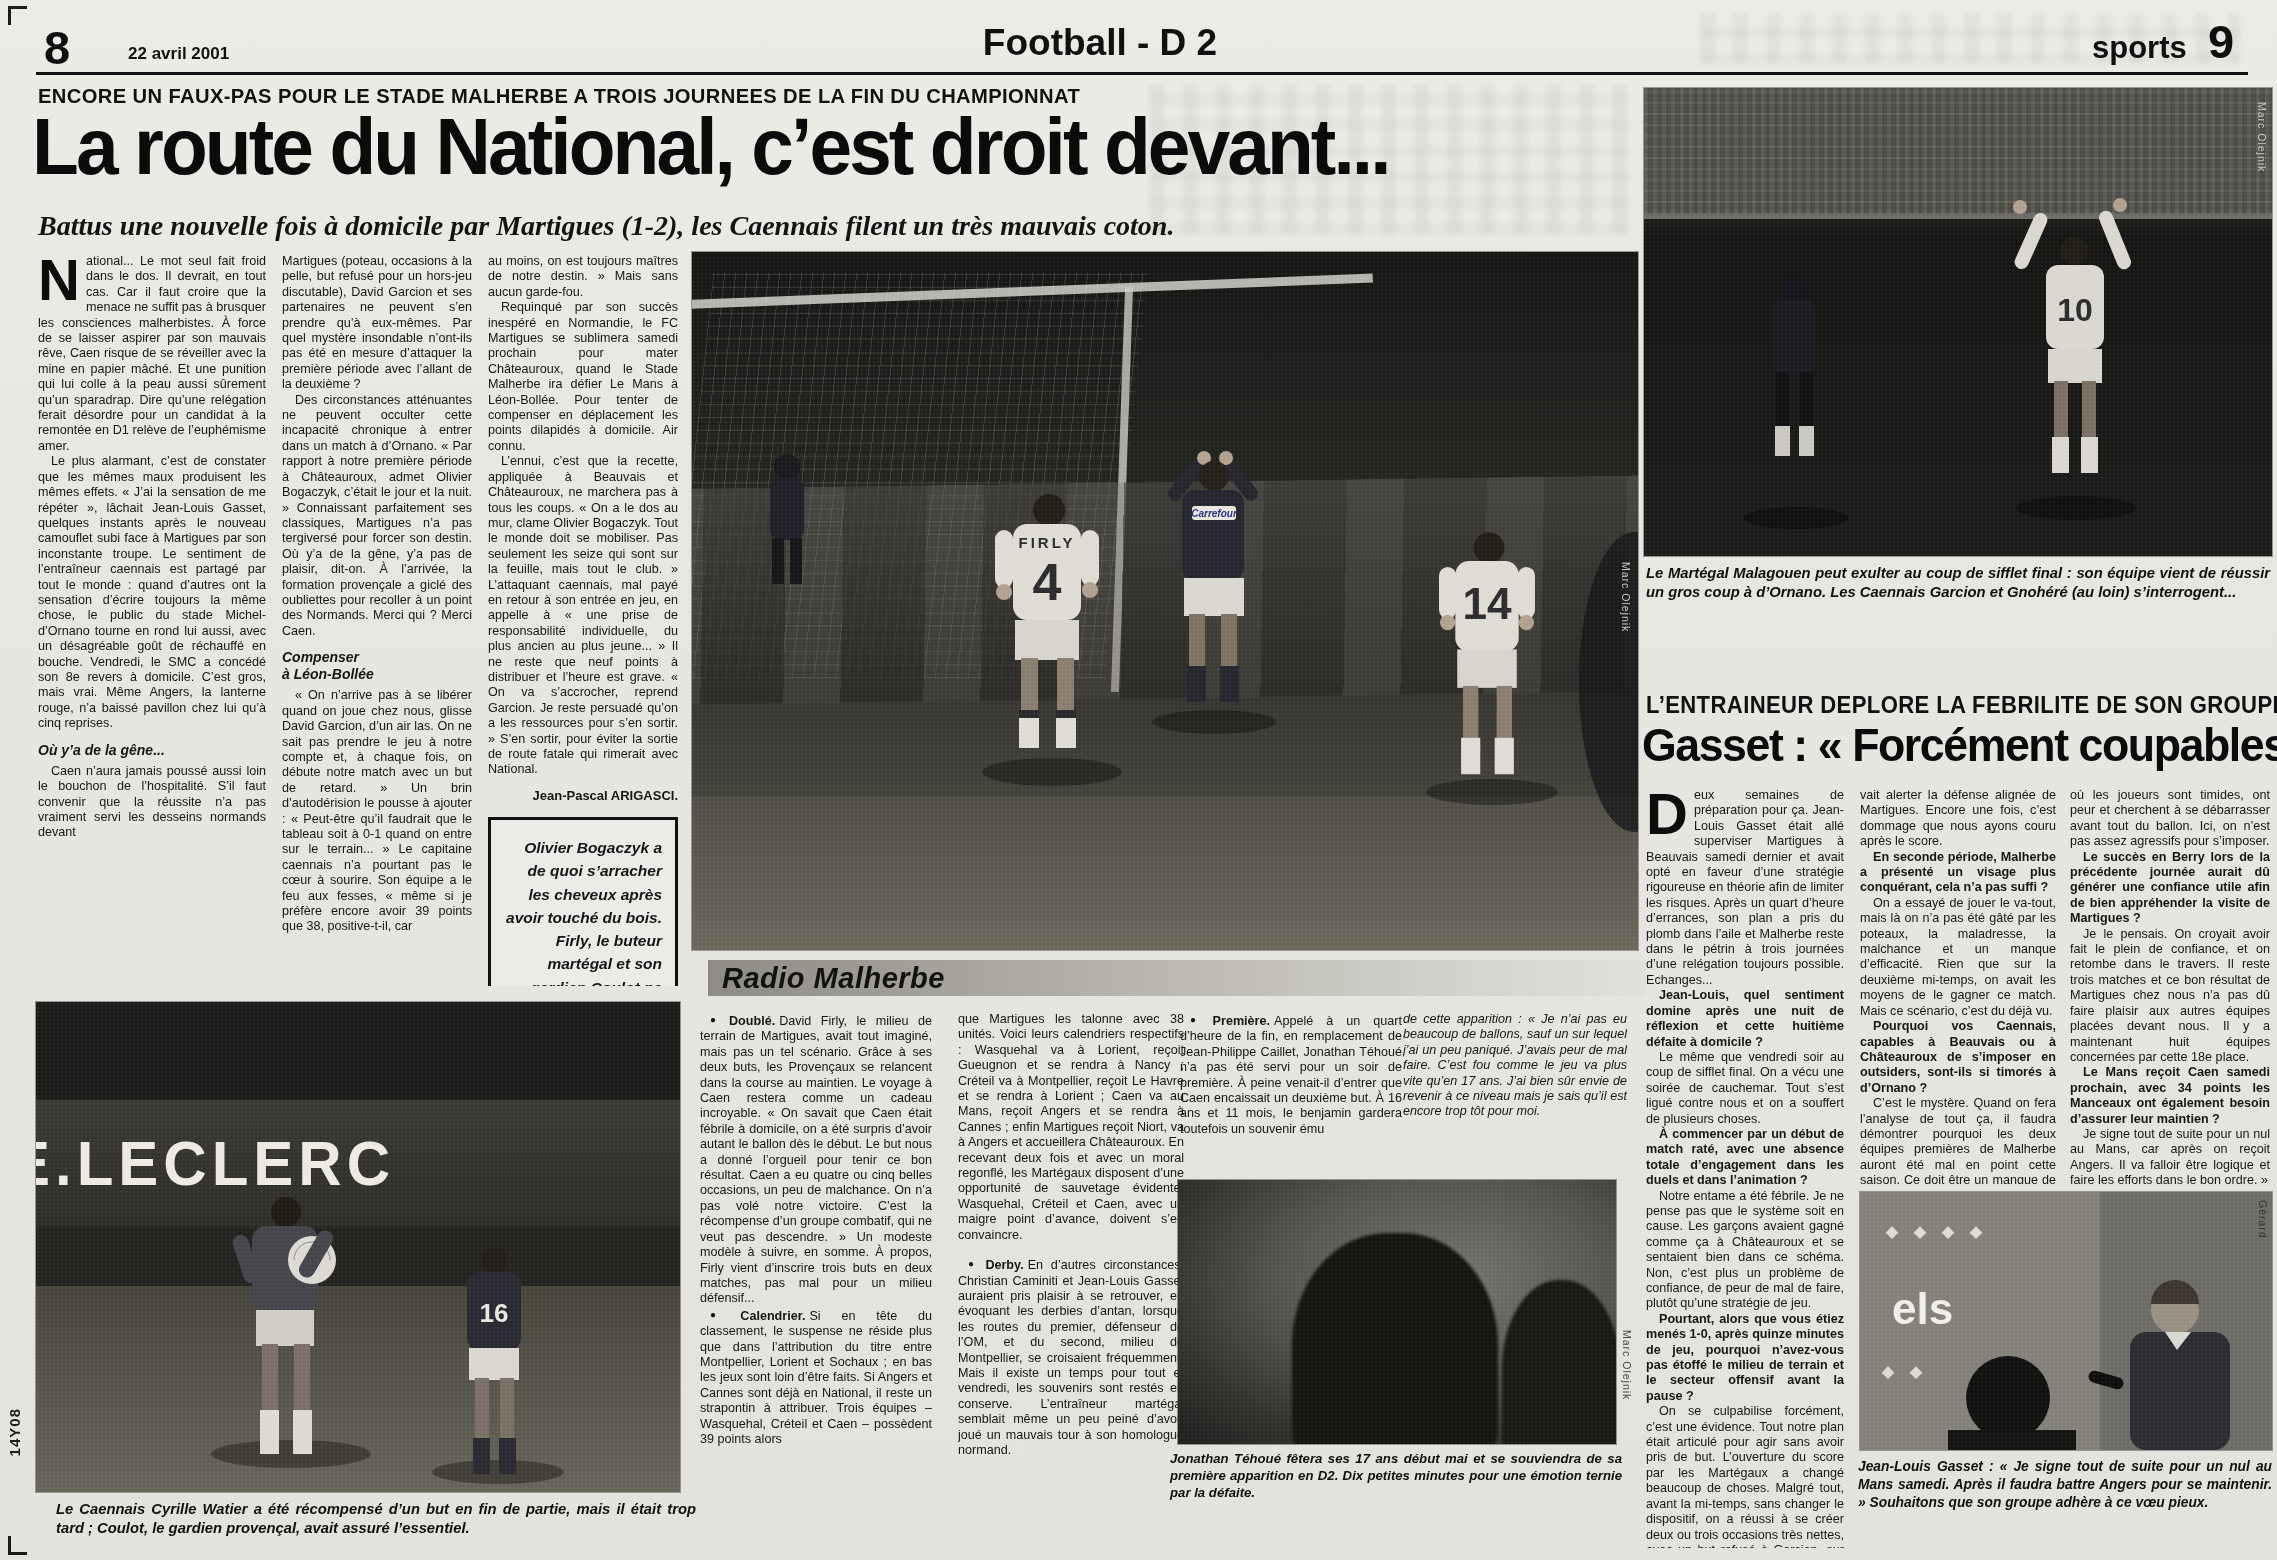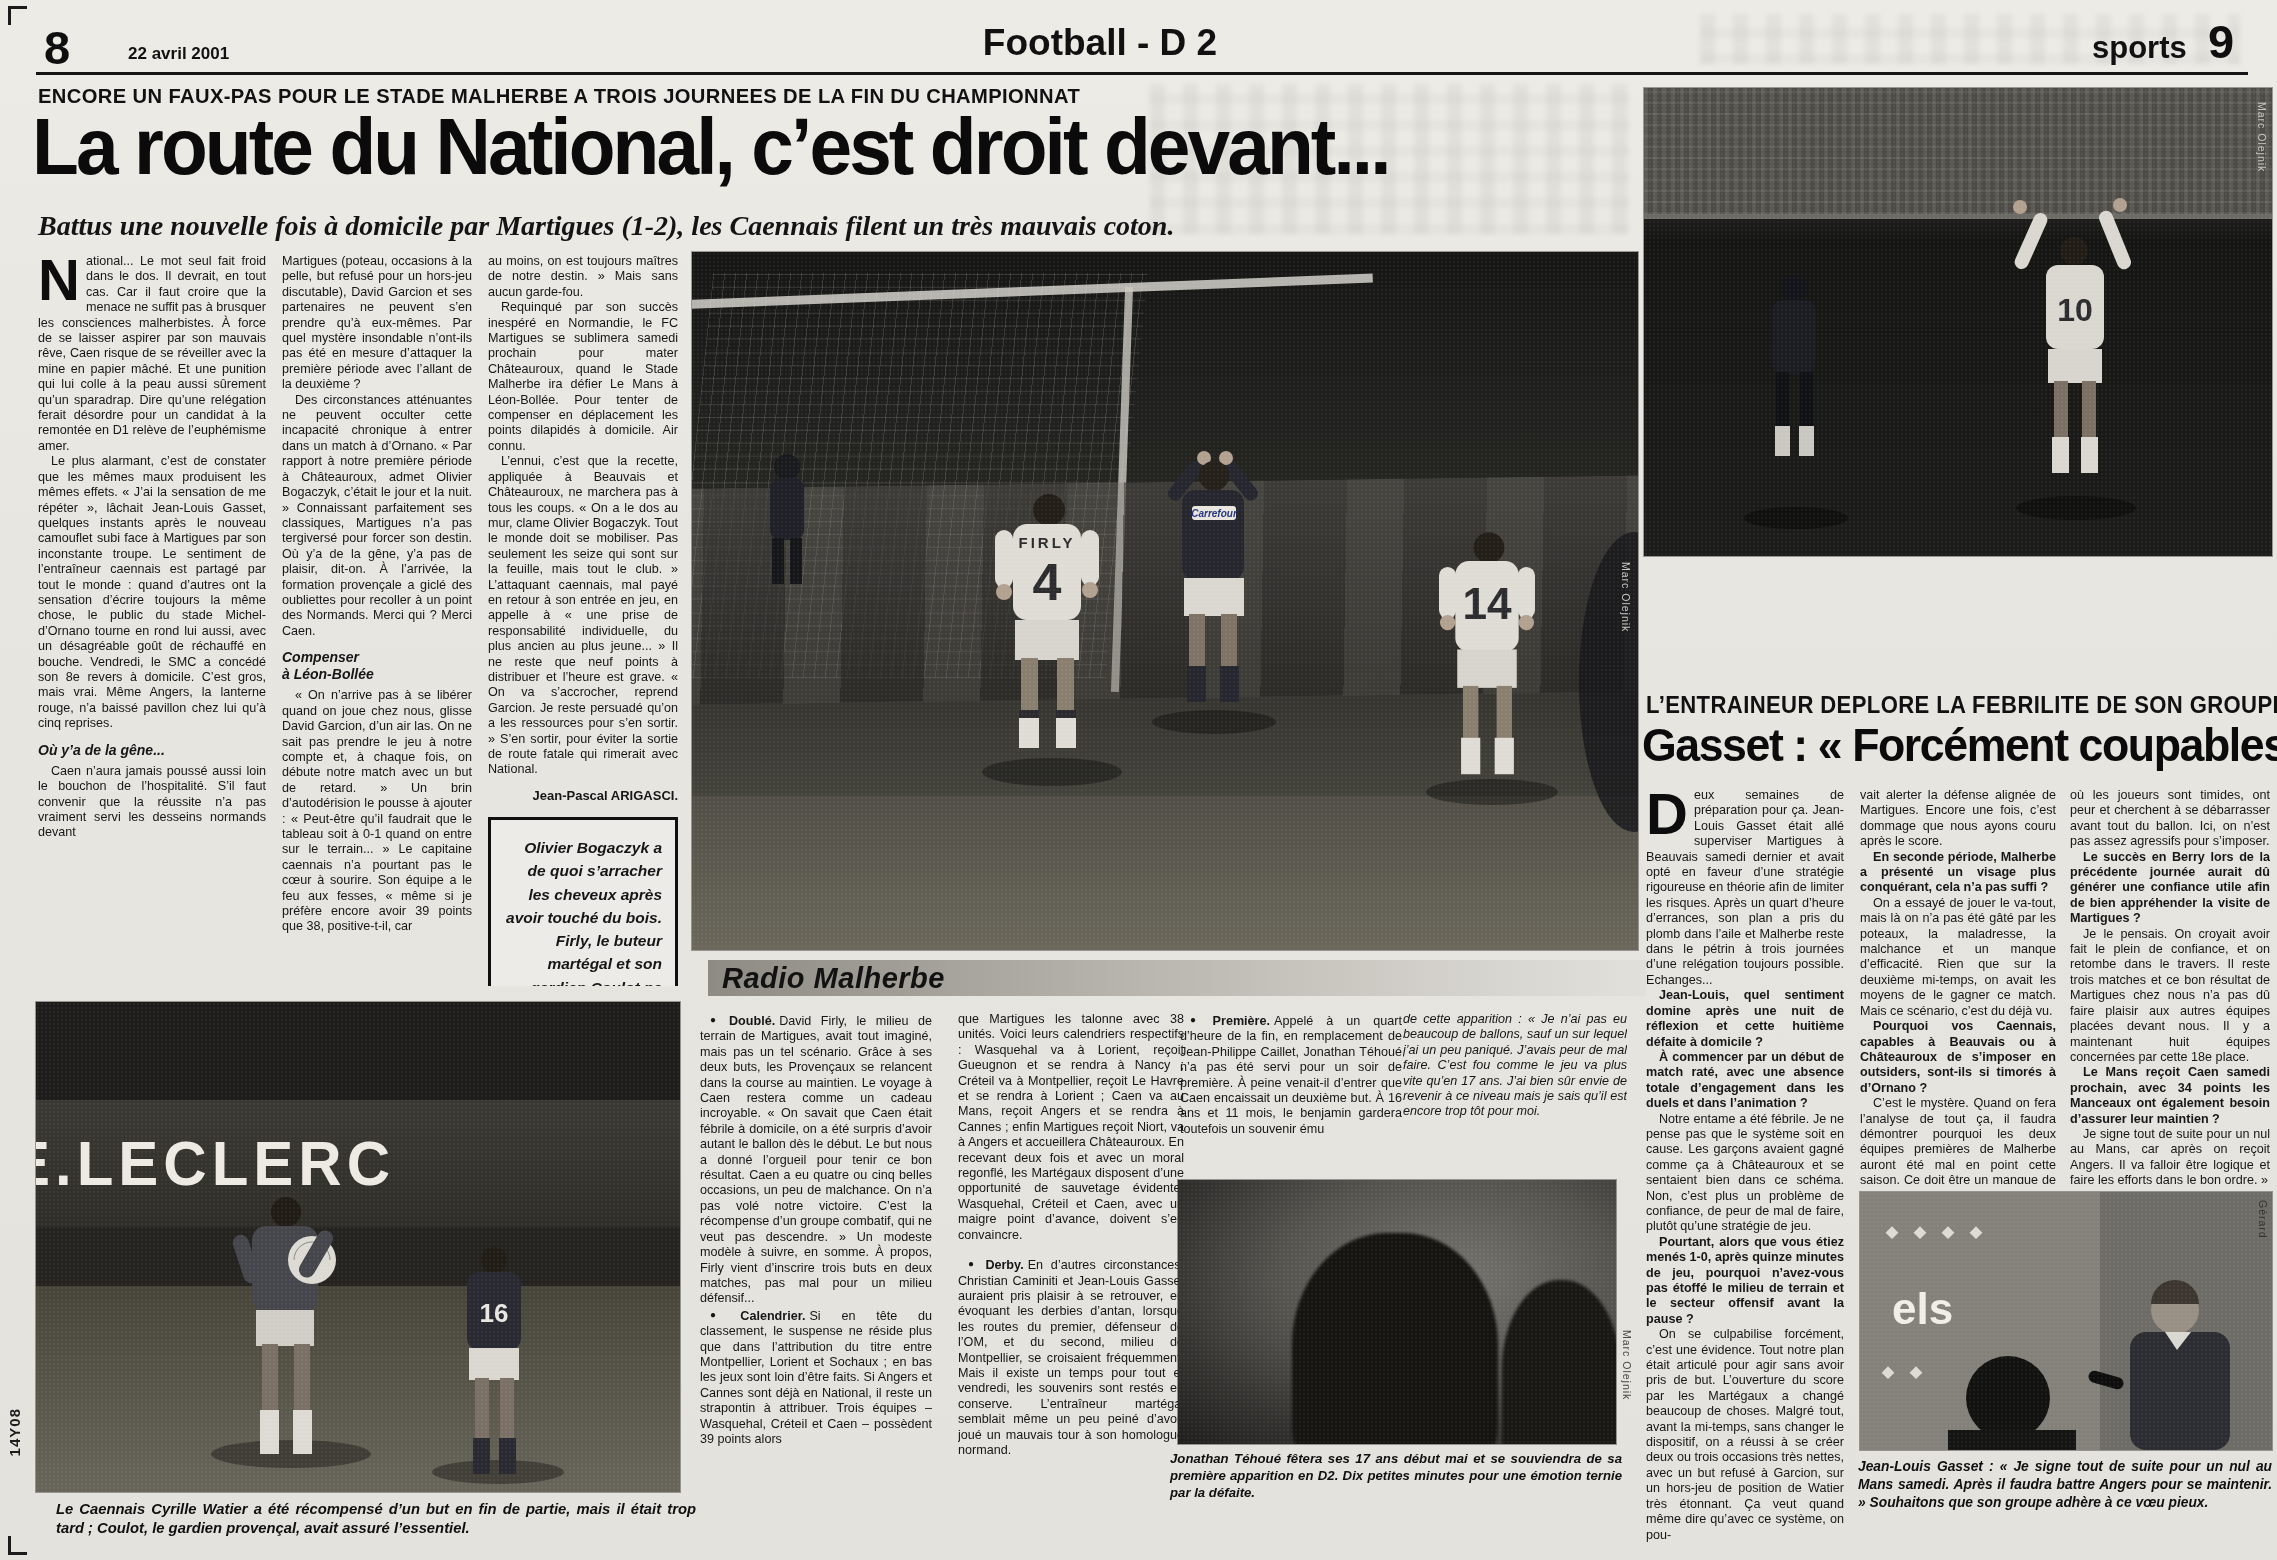--- a/index.html
+++ b/index.html
@@ -206,27 +206,29 @@
         <rect x="-22" y="-38" width="44" height="74" rx="11" fill="#1b1c22"></rect>
         <rect x="-18" y="34" width="13" height="58" fill="#101114"></rect>
           <rect x="6" y="34" width="13" height="58" fill="#101114"></rect>
         <rect x="-19" y="88" width="15" height="30" fill="#c9c7c0"></rect>
           <rect x="5" y="88" width="15" height="30" fill="#c9c7c0"></rect>
       </g>
     </svg>
     <div class="grain"></div>
     <div class="vcred" style="right:4px;top:14px;color:#c9c7c0;">Marc Olejnik</div>
   </div>
+  <div class="caption" style="left:1646px;top:564px;width:624px;">Le Martégal Malagouen peut exulter au coup de sifflet final : son équipe vient de réussir un gros coup à d’Ornano. Les Caennais Garcion et Gnohéré (au loin) s’interrogent...</div>
 
   <div class="abs kicker" style="left:1646px;top:692px;font-size:23px;">L’ENTRAINEUR  DEPLORE LA FEBRILITE DE SON GROUPE</div>
   <div class="abs headline" style="left:1642px;top:722px;font-size:47px;letter-spacing:-1.5px;transform:scaleX(.95);">Gasset : « Forcément coupables »</div>
 
   <div class="bodycol" style="left:1646px;top:788px;width:198px;height:760px;">
     <p class="lead"><span class="dropcap">D</span><span>eux semaines de préparation pour ça. Jean-Louis Gasset était allé superviser Martigues à Beauvais samedi dernier et avait opté en faveur d’une stratégie rigoureuse en théorie afin de limiter les risques. Après un quart d’heure d’errances, son plan a pris du plomb dans l’aile et Malherbe reste dans le pétrin à trois journées d’une relégation toujours possible. Echanges...</span></p>
     <p class="q">Jean-Louis, quel sentiment domine après une nuit de réflexion et cette huitième défaite à domicile ?</p>
+    <p>Le même que vendredi soir au coup de sifflet final. On a vécu une soirée de cauchemar. Tout s’est ligué contre nous et on a souffert de plusieurs choses.</p>
     <p class="q">À commencer par un début de match raté, avec une absence totale d’engagement dans les duels et dans l’animation ?</p>
     <p>Notre entame a été fébrile. Je ne pense pas que le système soit en cause. Les garçons avaient gagné comme ça à Châteauroux et se sentaient bien dans ce schéma. Non, c’est plus un problème de confiance, de peur de mal de faire, plutôt qu’une stratégie de jeu.</p>
     <p class="q">Pourtant, alors que vous étiez menés 1-0, après quinze minutes de jeu, pourquoi n’avez-vous pas étoffé le milieu de terrain et le secteur offensif avant la pause ?</p>
     <p>On se culpabilise forcément, c’est une évidence. Tout notre plan était articulé pour agir sans avoir pris de but. L’ouverture du score par les Martégaux a changé beaucoup de choses. Malgré tout, avant la mi-temps, sans changer le dispositif, on a réussi à se créer deux ou trois occasions très nettes, avec un but refusé à Garcion, sur un hors-jeu de position de Watier très étonnant. Ça veut quand même dire qu’avec ce système, on pou-</p>
   </div>
   <div class="bodycol" style="left:1860px;top:788px;width:196px;height:396px;">
     <p class="lead">vait alerter la défense alignée de Martigues. Encore une fois, c’est dommage que nous ayons couru après le score.</p>
     <p class="q">En seconde période, Malherbe a présenté un visage plus conquérant, cela n’a pas suffi ?</p>
     <p>On a essayé de jouer le va-tout, mais là on n’a pas été gâté par les poteaux, la maladresse, la malchance et un manque d’efficacité. Rien que sur la deuxième mi-temps, on avait les moyens de le gagner ce match. Mais ce scénario, c’est du déjà vu.</p>
     <p class="q">Pourquoi vos Caennais, capables à Beauvais ou à Châteauroux de s’imposer en outsiders, sont-ils si timorés à d’Ornano ?</p>

